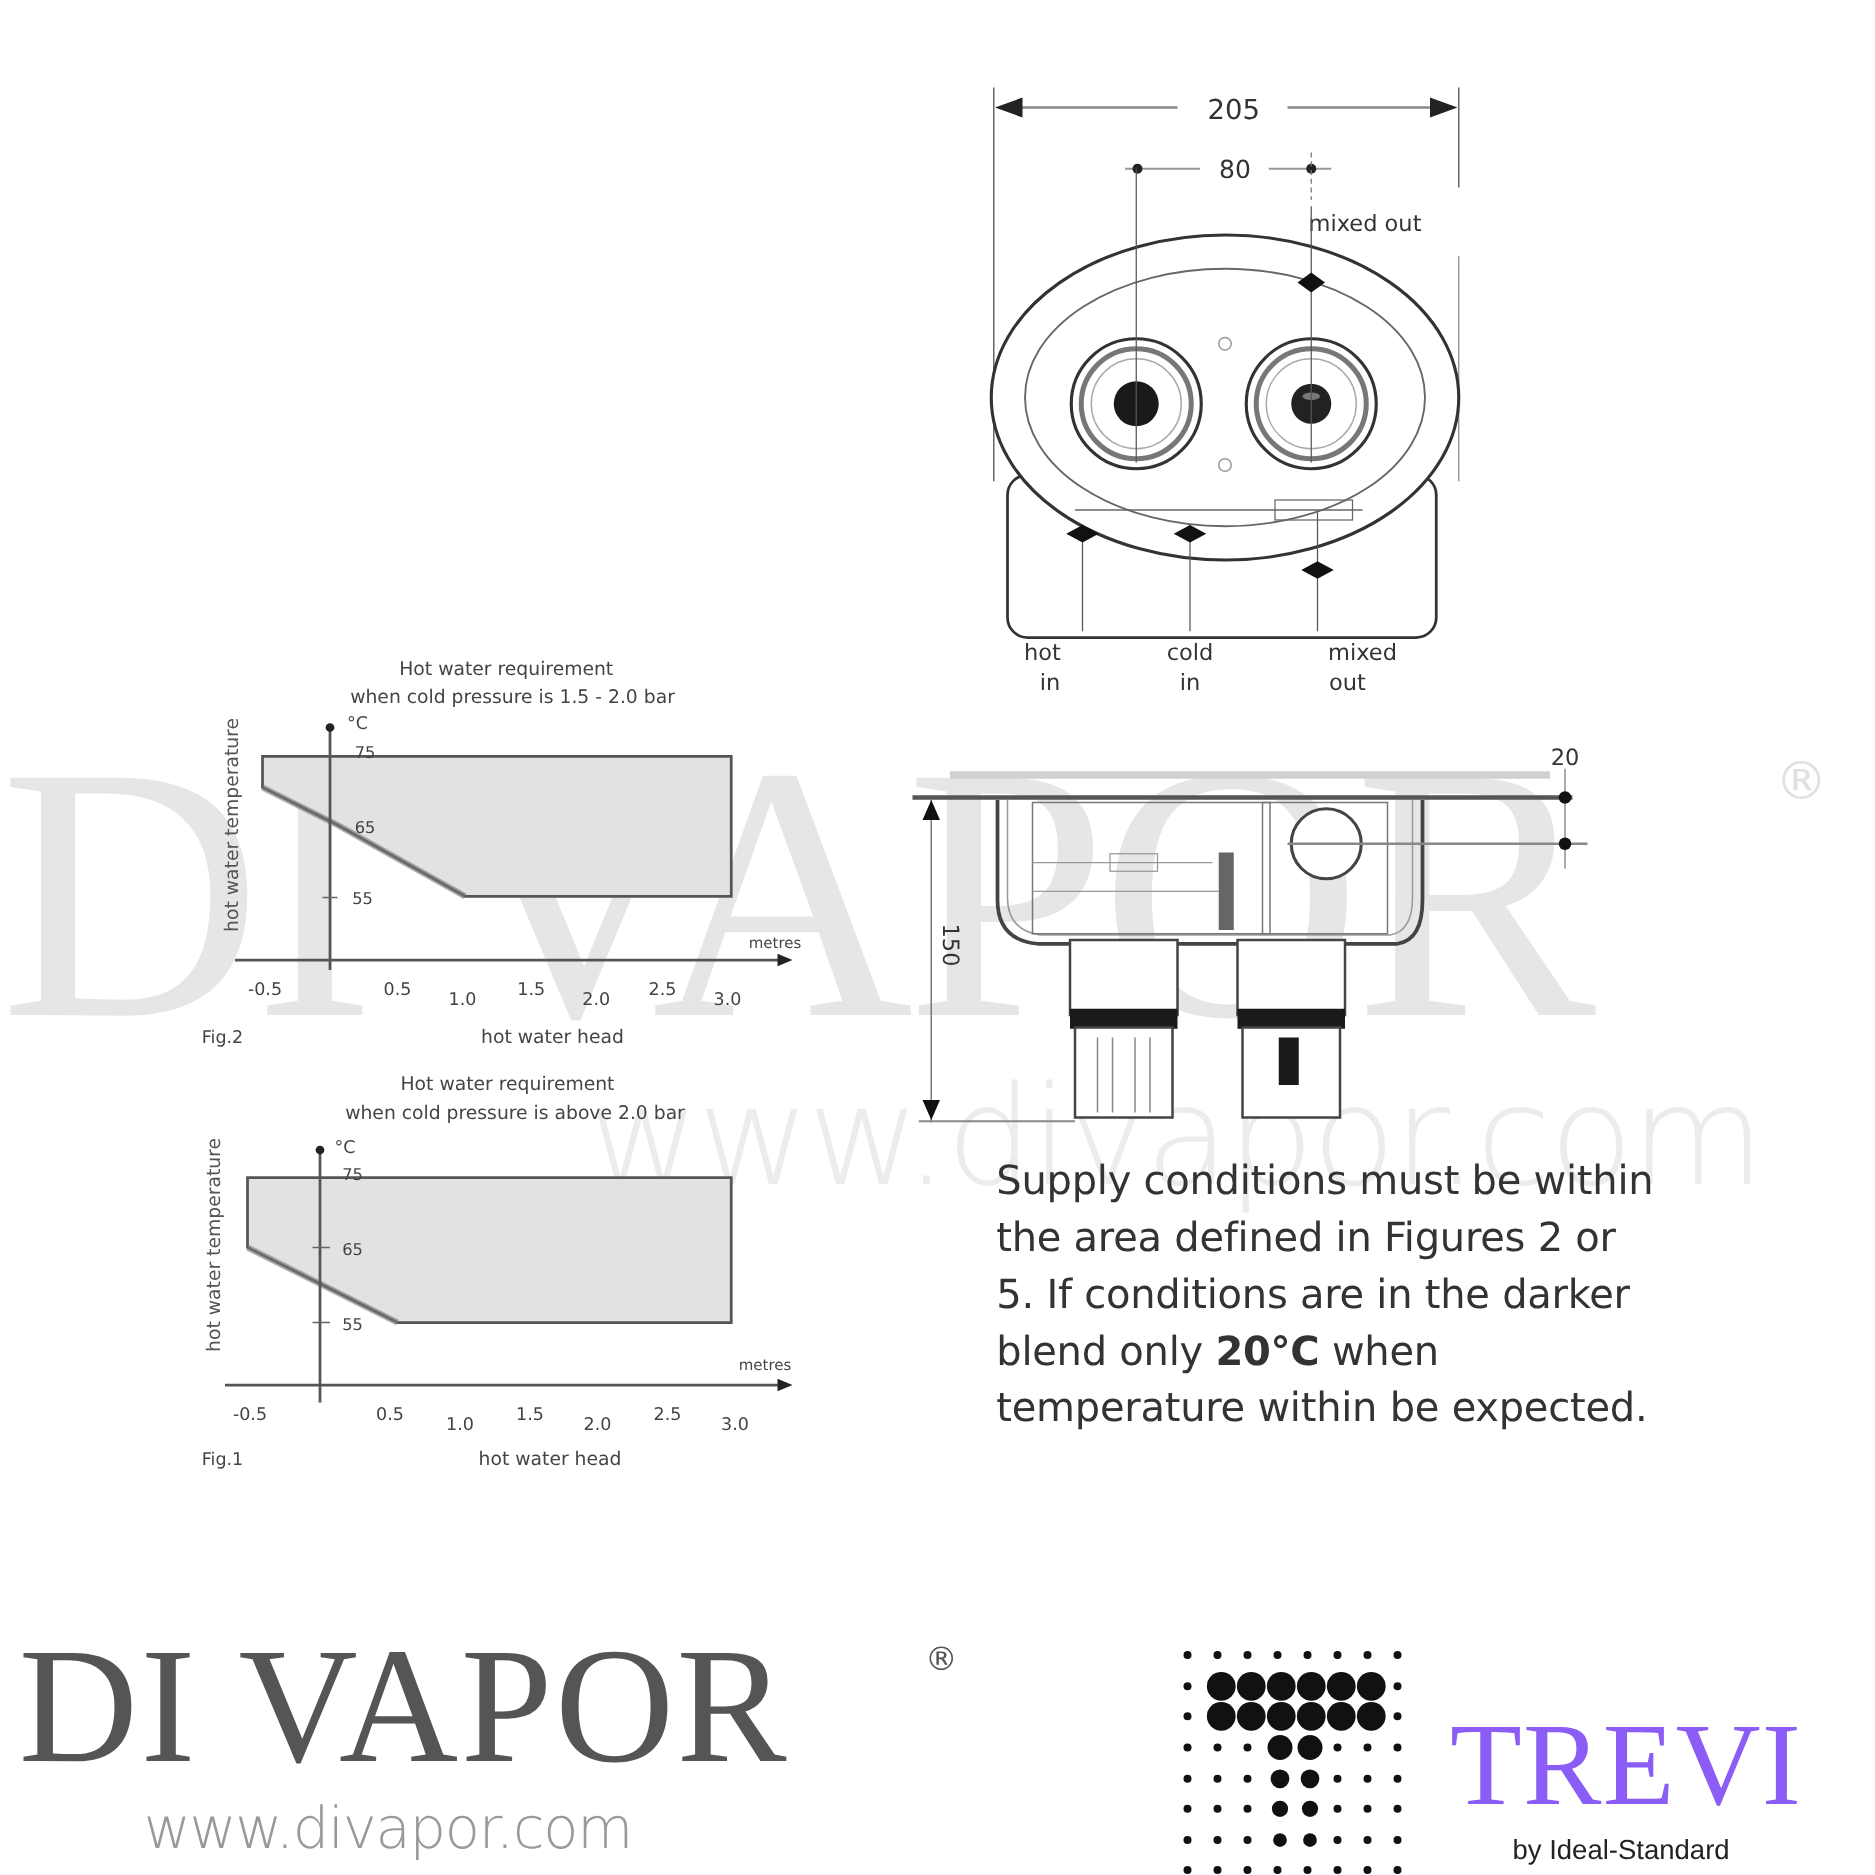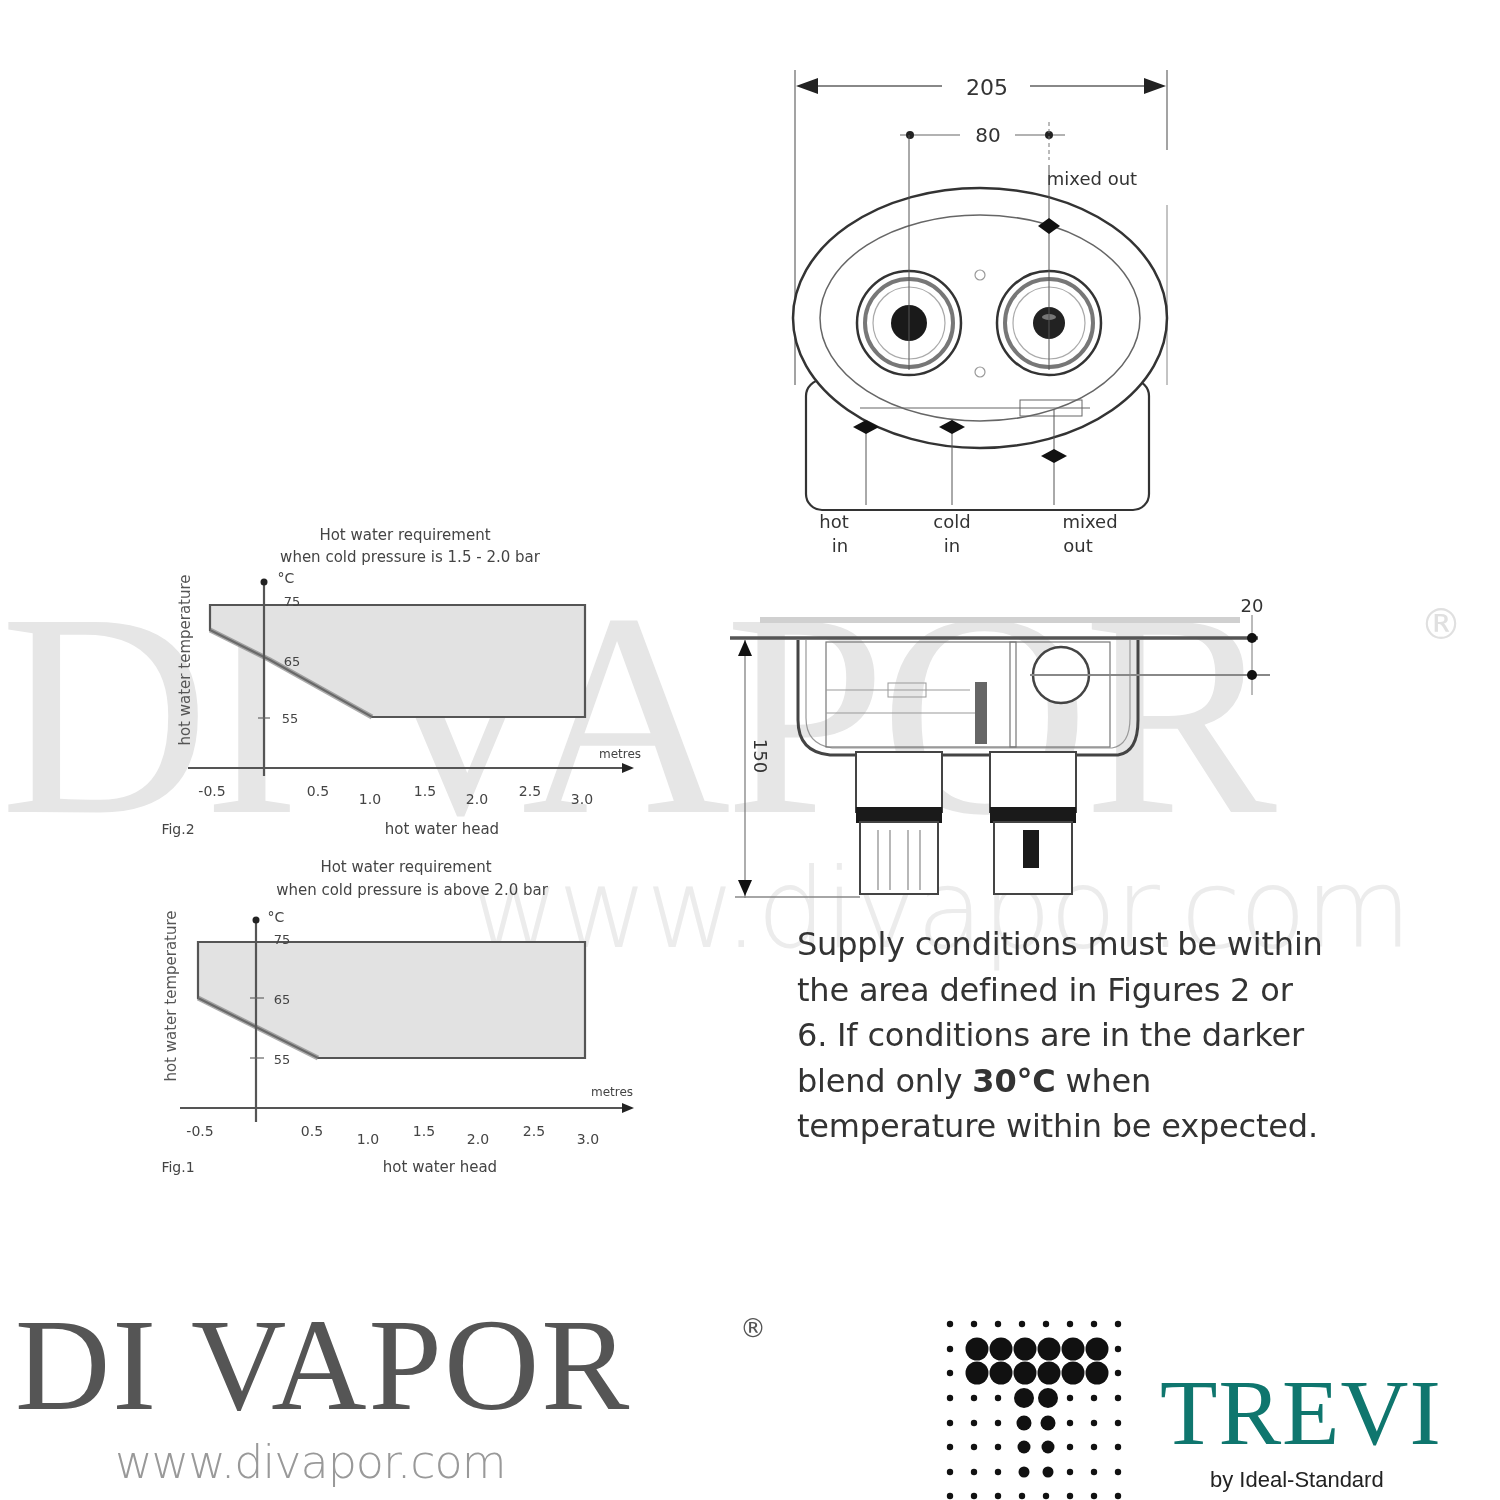--- a/index.html
+++ b/index.html
@@ -19,21 +19,21 @@
             line-height: 45.5px; color: #333; letter-spacing: -0.2px; z-index: 2; }
     .note .strong { font-weight: bold; }
     .logo-divapor { position: absolute; left: 15px; top: 1305px; z-index: 2; }
     .logo-divapor .name { font-family: "Liberation Serif", serif; font-size: 132px; line-height: 120px;
                           color: #555555; letter-spacing: 2px; white-space: nowrap; }
     .logo-divapor .reg { position: absolute; left: 725px; top: 8px; font-size: 26px; color: #555; }
     .logo-divapor .url { position: absolute; left: 100px; top: 130px; font-family: "DejaVu Sans", sans-serif;
                          font-weight: 300; font-size: 46px; color: #999999; letter-spacing: -1px; white-space: nowrap; }
     .logo-trevi { position: absolute; left: 920px; top: 1300px; width: 580px; height: 200px; z-index: 2; }
     .trevi-name { position: absolute; left: 240px; top: 58px; font-family: "Liberation Serif", serif;
-                  font-size: 94px; color: #0f766e; letter-spacing: 1px; white-space: nowrap; }
+                  font-size: 94px; color: #8b5cf6; letter-spacing: 1px; white-space: nowrap; }
     .trevi-sub { position: absolute; left: 290px; top: 167px; font-family: "Liberation Sans", sans-serif;
                  font-size: 22px; color: #222; white-space: nowrap; text-align: right; }
   </style>
 </head>
 <body>
 
 <div class="wm-big"><span>DI VAPOR</span></div>
 <div class="wm-reg">®</div>
 <div class="wm-url">www.divapor.com</div>
 
@@ -207,22 +207,22 @@
     <text x="534" y="1136" font-size="14" text-anchor="middle" fill="#444">2.5</text>
     <text x="588" y="1144" font-size="14" text-anchor="middle" fill="#444">3.0</text>
     <text x="178" y="1172" font-size="14" text-anchor="middle" fill="#444">Fig.1</text>
     <text x="440" y="1172" font-size="15" text-anchor="middle" fill="#444">hot water head</text>
   </g>
 </svg>
 
 <div class="note">
   <div>Supply conditions must be within</div>
   <div>the area defined in Figures 2 or</div>
-  <div>6. If conditions are in the darker</div>
-  <div><span>blend only </span><span class="strong">30°C</span><span> when</span></div>
+  <div>5. If conditions are in the darker</div>
+  <div><span>blend only </span><span class="strong">20°C</span><span> when</span></div>
   <div>temperature within be expected.</div>
 </div>
 
 <div class="logo-divapor">
   <div class="name">DI VAPOR</div>
   <div class="reg">®</div>
   <div class="url">www.divapor.com</div>
 </div>
 
 <div class="logo-trevi">

